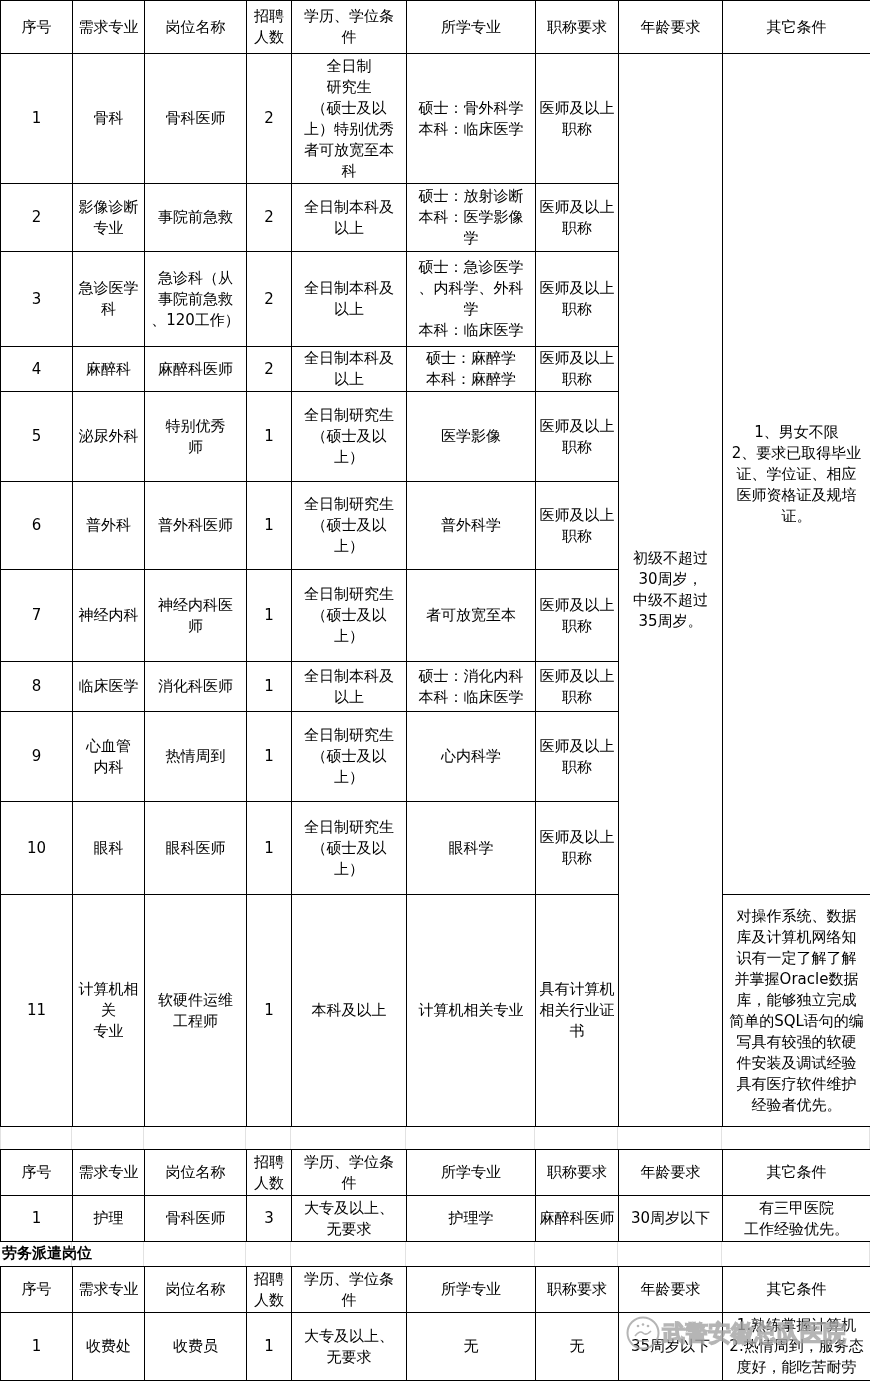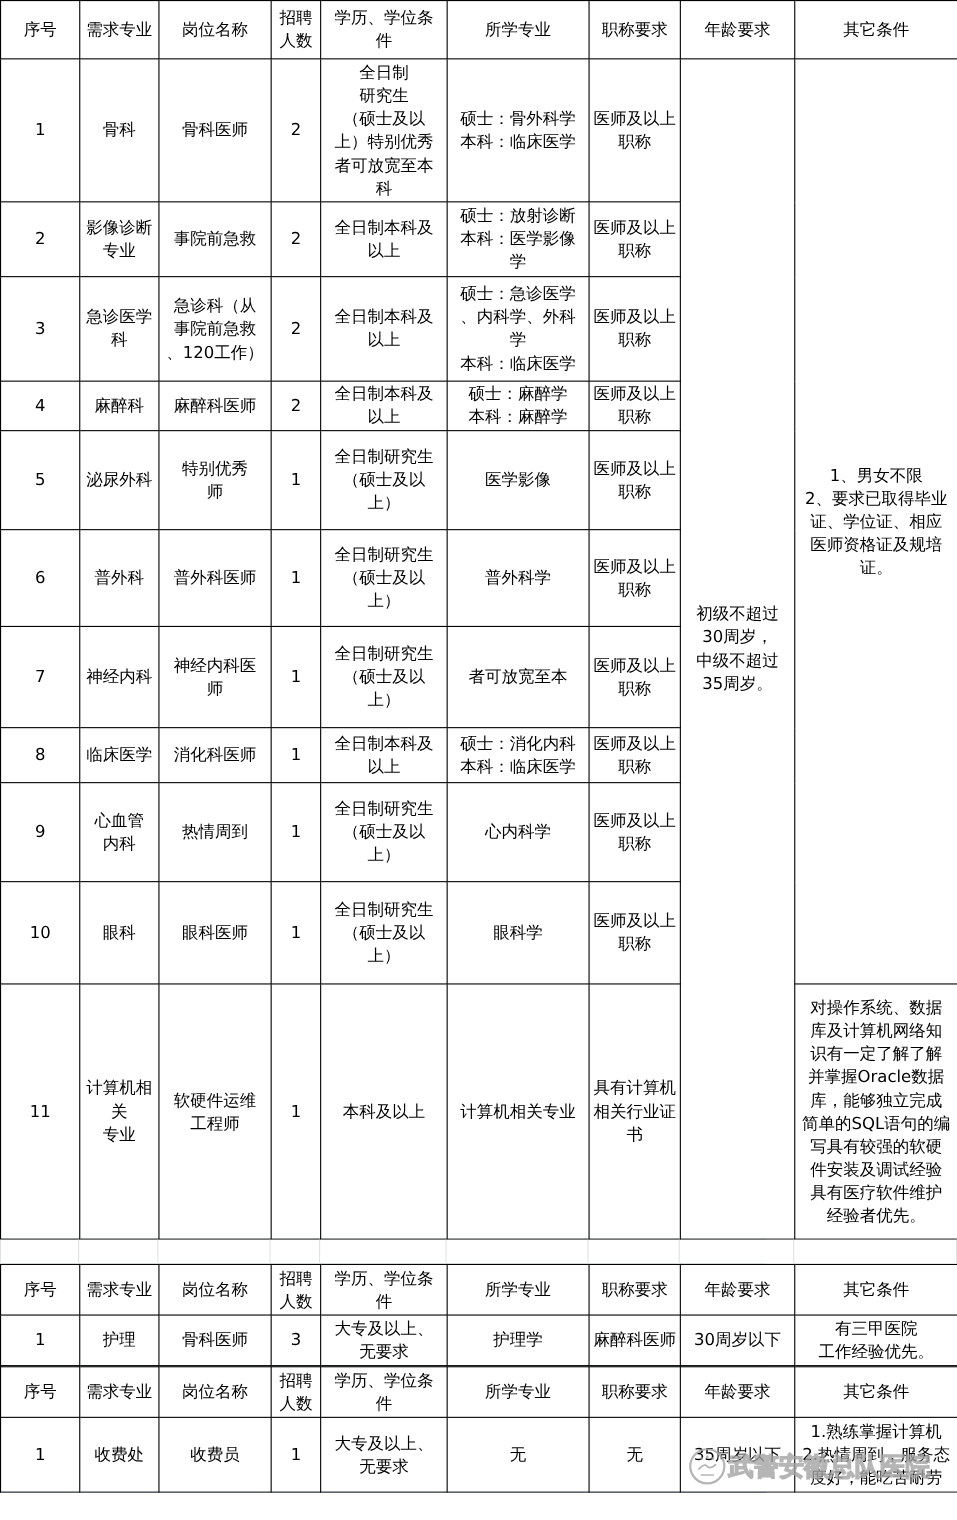--- a/index.html
+++ b/index.html
@@ -277,20 +277,32 @@
 无要求</td>
         <td>护理学</td>
         <td>麻醉科医师</td>
         <td>30周岁以下</td>
         <td>有三甲医院
 工作经验优先。</td>
       </tr>
     </tbody>
   </table>
 
+  <div class="grid-row label-row">
+    <span class="section-label">劳务派遣岗位</span>
+    <div class="gcell" style="width:72px"></div>
+    <div class="gcell" style="width:72px"></div>
+    <div class="gcell" style="width:102px"></div>
+    <div class="gcell" style="width:45px"></div>
+    <div class="gcell" style="width:115px"></div>
+    <div class="gcell" style="width:129px"></div>
+    <div class="gcell" style="width:83px"></div>
+    <div class="gcell" style="width:104px"></div>
+    <div class="gcell" style="width:148px"></div>
+  </div>
 
   <table class="tbl">
     <colgroup>
       <col style="width:72px">
         <col style="width:72px">
         <col style="width:102px">
         <col style="width:45px">
       <col style="width:115px">
         <col style="width:129px">
         <col style="width:83px">

